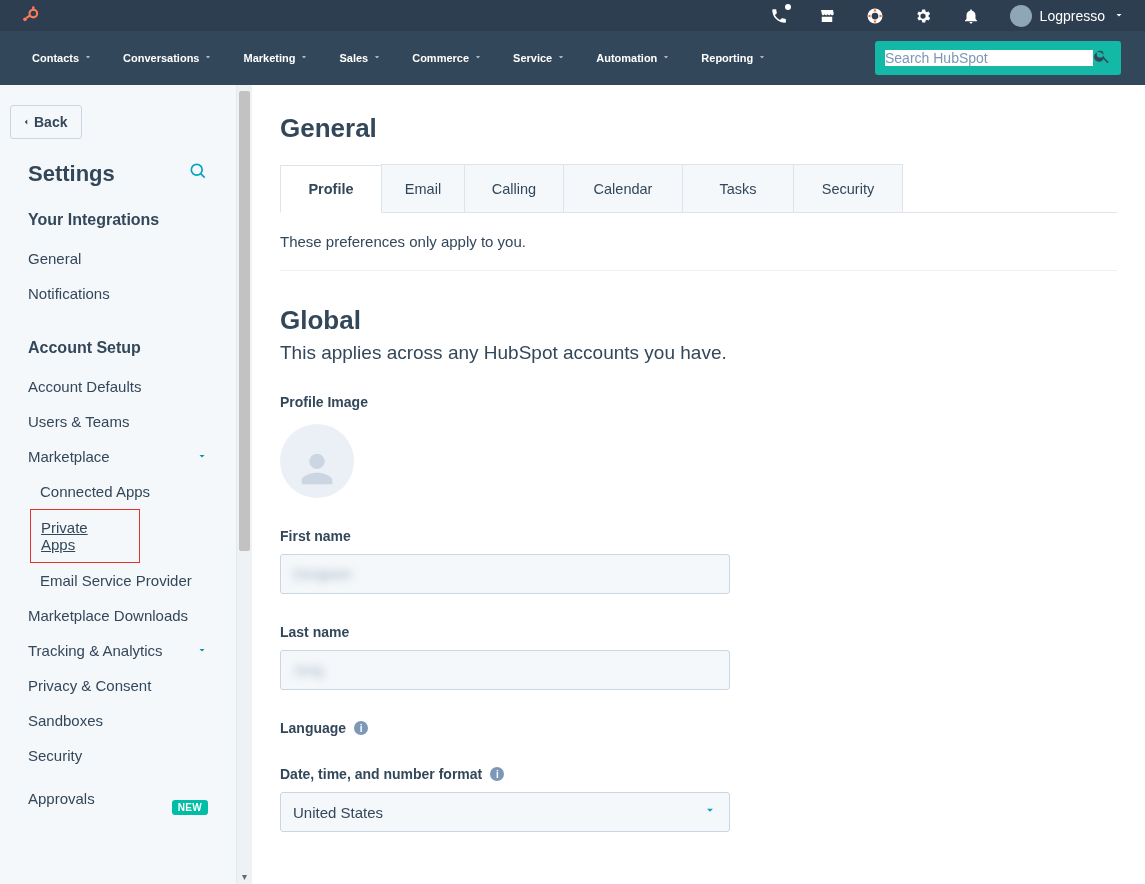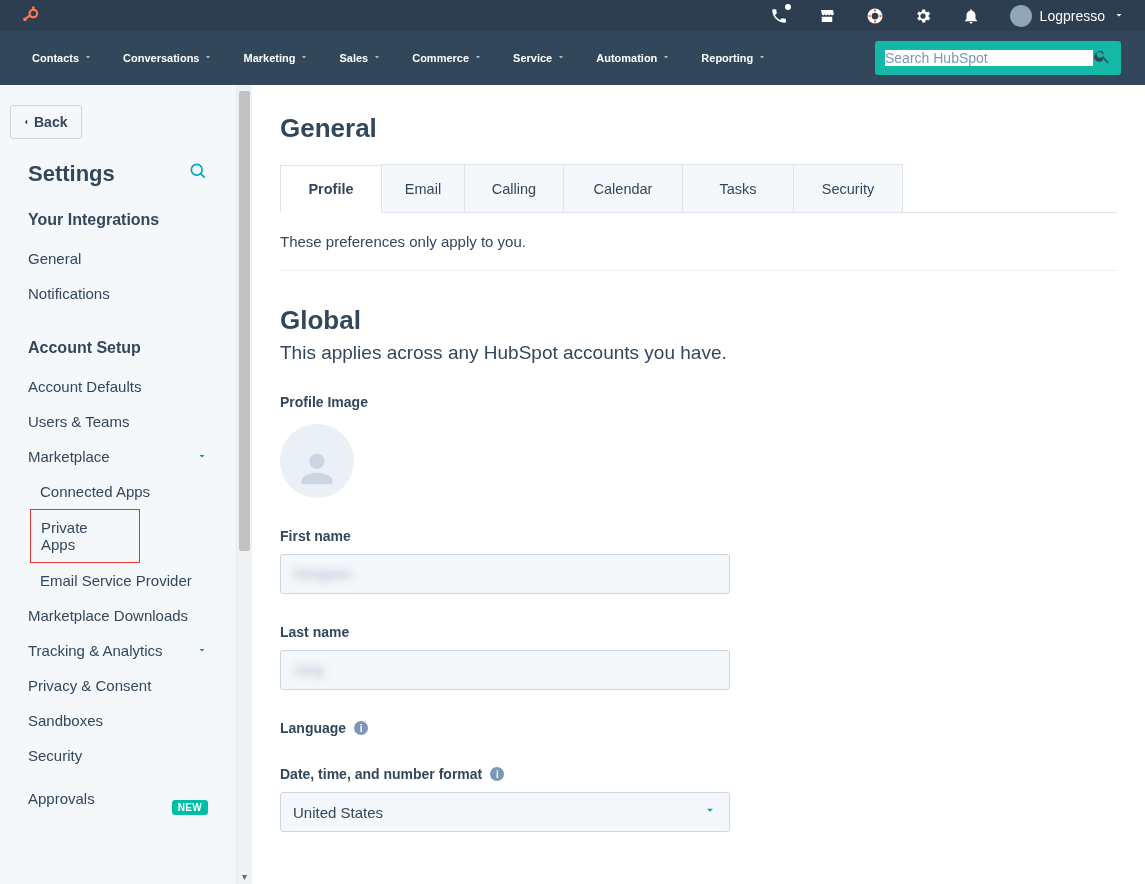--- a/index.html
+++ b/index.html
@@ -230,21 +230,21 @@
       <div class="side-link">
           <span>Users &amp; Teams</span>
         </div>
       <div class="side-link">
         <span>Marketplace</span>
         <span class="expand-chev"><svg viewBox="0 0 24 24">
               <path d="M7 10l5 5 5-5z"></path>
             </svg></span>
       </div>
       <div class="side-sub">Connected Apps</div>
-      <div class="side-sub hl-red" style="margin:0 0 0 30px; padding-left:10px; width:110px;">Private Apps</div>
+      <div class="side-sub hl-red" style="margin:0 0 0 30px; padding-left:10px; width:110px;text-decoration:underline;">Private Apps</div>
       <div class="side-sub">Email Service Provider</div>
       <div class="side-link">
           <span>Marketplace Downloads</span>
         </div>
       <div class="side-link">
         <span>Tracking &amp; Analytics</span>
         <span class="expand-chev"><svg viewBox="0 0 24 24">
               <path d="M7 10l5 5 5-5z"></path>
             </svg></span>
       </div>

